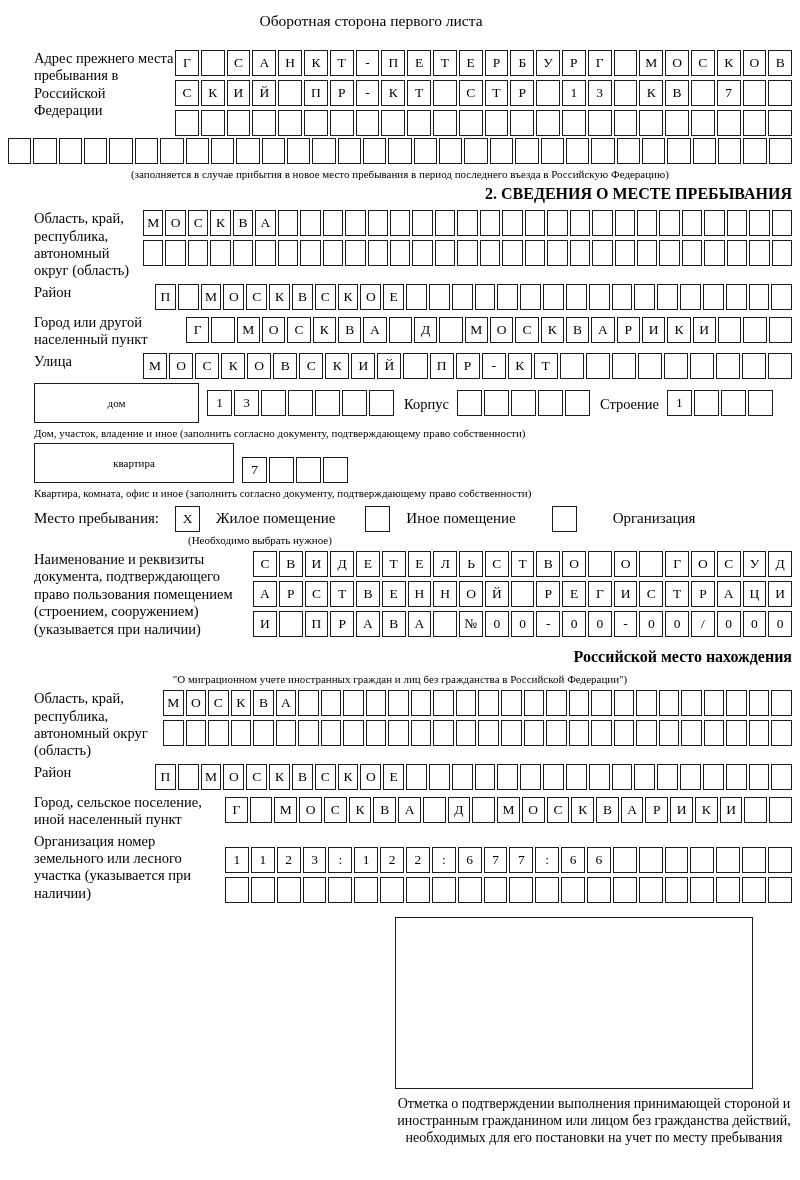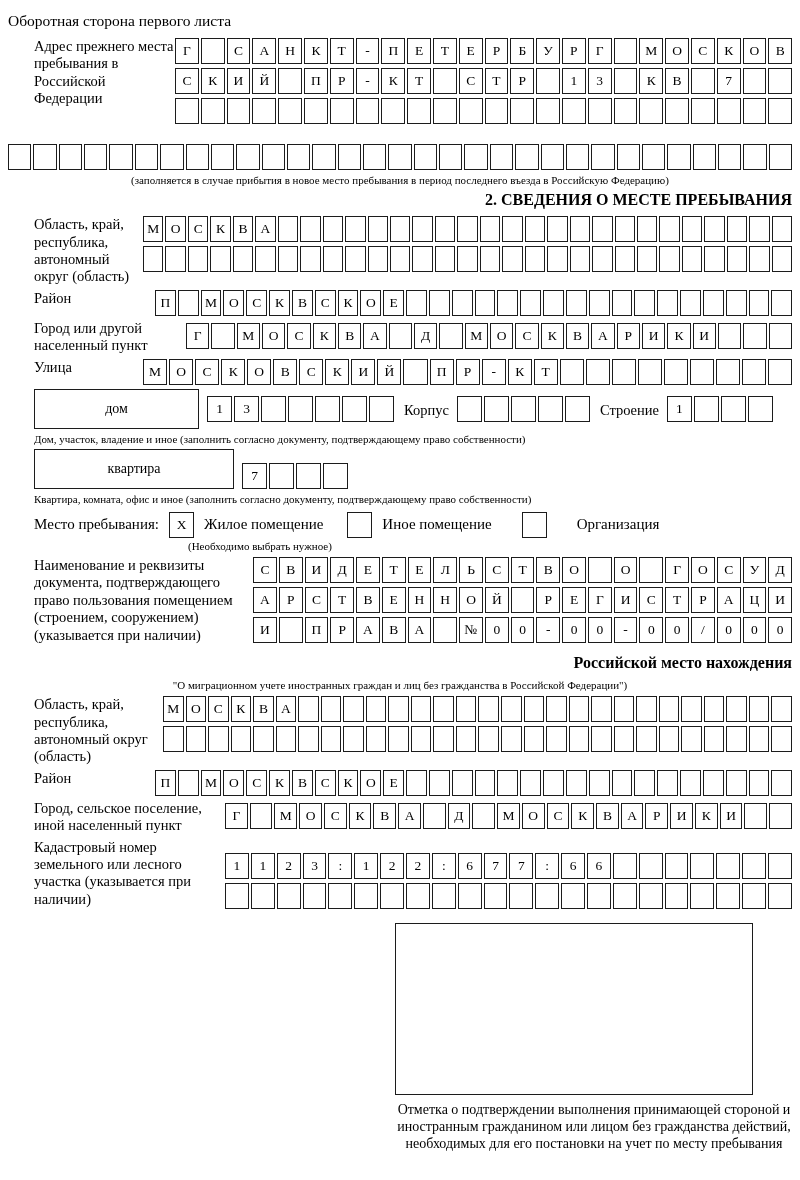--- a/index.html
+++ b/index.html
@@ -1,39 +1,39 @@
 <!DOCTYPE html>
 <html><head>
 <meta charset="utf-8">
 <style>
   *{box-sizing:border-box;margin:0;padding:0}
   html,body{background:#fff}
   body{width:800px;height:1180px;overflow:hidden;color:#000;
        font-family:"Liberation Serif","DejaVu Serif",serif;font-size:15px}
   .form{padding:12px 8px 0 8px}
-  .hdr{text-align:left;padding-right:58px;font-size:15.5px;margin-bottom:8px}
+  .hdr{text-align:center;padding-right:58px;font-size:15.5px;margin-bottom:20px}
   .frow{display:flex;align-items:flex-start;margin-bottom:4px}
   .lbl{flex:none;padding-left:26px;line-height:1.2;font-size:14.5px}
   .stack{flex:1;display:flex;flex-direction:column;gap:4px;min-width:0}
   .boxes{display:flex;gap:2px;flex:1;min-width:0}
   .cb{flex:1 1 0;height:26px;border:1.6px solid #1c1c1c;display:flex;align-items:center;
       justify-content:center;font-size:13.5px;min-width:0;background:#fff}
   .fixedb{flex:none}
   .fixedb .cb{flex:0 0 25px}
   .note{font-size:11px;text-align:center;margin:1px 0 3px;line-height:1.2}
   .title{font-weight:bold;text-align:right;font-size:16px;margin:4px 0 7px}
   .bigbox{flex:none;border:1.6px solid #1c1c1c;height:40px;display:flex;align-items:center;
-          justify-content:center;font-size:14px}
+          justify-content:center;font-size:11px}
   .inlab{flex:none;padding:3px 8px 0 10px;font-size:14.5px}
-  .stayrow{display:flex;align-items:center;margin:6px 0 2px;padding-left:26px;gap:10px}
+  .stayrow{display:flex;align-items:center;margin:6px 0 2px;padding-left:26px;gap:16px}
   .stayrow .boxes{flex:none}
   .leftnote{text-align:left;padding-left:26px}
   .stamp{border:1.8px solid #1c1c1c;width:358px;height:172px;margin:14px 0 6px 387px}
   .caption{width:412px;margin-left:380px;text-align:center;font-size:14px;line-height:1.22}
-  .mb0{margin-bottom:20px}
+  .mb0{margin-bottom:2px}
 </style>
 </head>
 <body>
 
 <div class="form">
 
   <div class="hdr">Оборотная сторона первого листа</div>
 
   <div class="frow mb0">
     <div class="lbl" style="width:167px">Адрес прежнего места пребывания в Российской Федерации</div>
@@ -578,21 +578,21 @@
         <span class="cb">Р</span>
         <span class="cb">И</span>
         <span class="cb">К</span>
         <span class="cb">И</span>
         <span class="cb"></span>
         <span class="cb"></span>
       </div>
   </div>
 
   <div class="frow">
-    <div class="lbl" style="width:217px">Кадастровый номер земельного или лесного участка (указывается при наличии)</div>
+    <div class="lbl" style="width:217px">Организация номер земельного или лесного участка (указывается при наличии)</div>
     <div class="stack" style="margin-top:14px">
       <div class="boxes">
           <span class="cb">1</span>
           <span class="cb">1</span>
           <span class="cb">2</span>
           <span class="cb">3</span>
           <span class="cb">:</span>
           <span class="cb">1</span>
           <span class="cb">2</span>
           <span class="cb">2</span>

